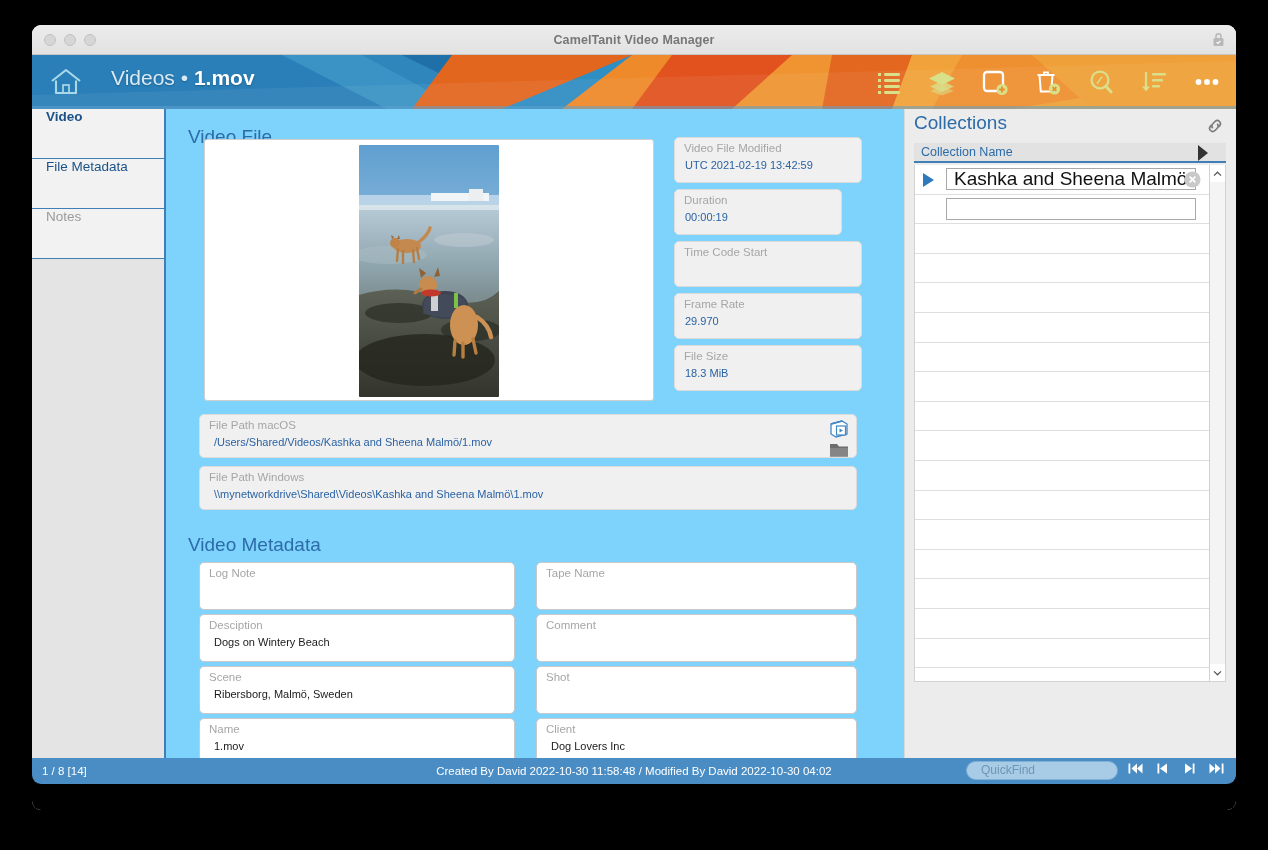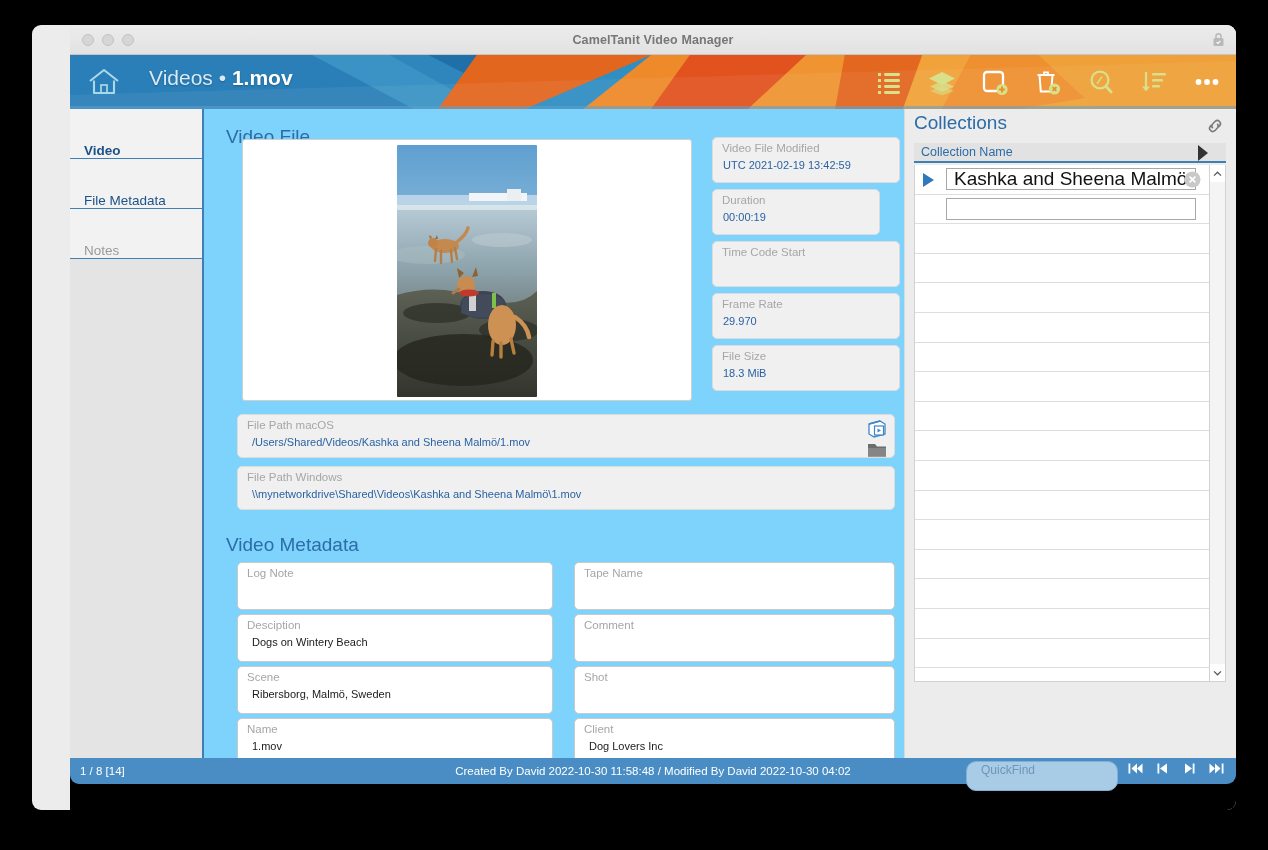--- a/index.html
+++ b/index.html
@@ -10,21 +10,20 @@
     overflow: hidden;
   }
   .window {
     position: absolute;
     left: 32px; top: 25px;
     width: 1204px; height: 785px;
     background: #ececec;
     border-radius: 9px;
     overflow: hidden;
     box-shadow: 0 6px 28px rgba(0,0,0,0.55);
-    padding-left: 38px;
   }
 
   
   .titlebar {
     position: relative;
     height: 30px;
     background: linear-gradient(to bottom, #ececec, #e2e2e2);
     border-bottom: 1px solid #c6c6c6;
     display: flex; align-items: center;
   }
@@ -73,21 +72,21 @@
     display: flex;
   }
 
   
   .sidebar {
     width: 134px; background: #e4e4e4;
     border-right: 2px solid #3f7fb5;
     position: relative;
   }
   .side-tab {
-    height: 50px; display: flex; align-items: flex-end;
+    height: 50px; display: flex; align-items: flex-start;
     padding-left: 14px;
     font-size: 13.5px;
     background: #f2f2f2;
     border-bottom: 1.5px solid #3f7fb5;
     color: #1c5287;
     cursor: pointer;
   }
   .side-tab.active { font-weight: bold; }
   .side-tab.dim { color: #9a9a9a; }
 
@@ -214,21 +213,21 @@
   .st-rec {
     position: absolute; left: 10px;
     font-size: 11.5px; color: #fff;
   }
   .st-mid {
     position: absolute; left: 0; right: 0; text-align: center;
     font-size: 11.5px; color: #fff;
   }
   .quickfind {
     position: absolute; right: 118px; top: 3px;
-    width: 152px; height: 30px;
+    width: 152px; height: 19px;
     background: #a8cbe6; border: 1px solid #7fb0d6;
     border-radius: 10px;
     font-size: 12px; color: #6d97b8;
     padding-left: 14px; line-height: 17px;
   }
   .navbtns {
     position: absolute; right: 12px; top: 4px;
     display: flex; align-items: center; gap: 12px;
   }
   .navbtns svg { width: 15px; height: 13px; }

